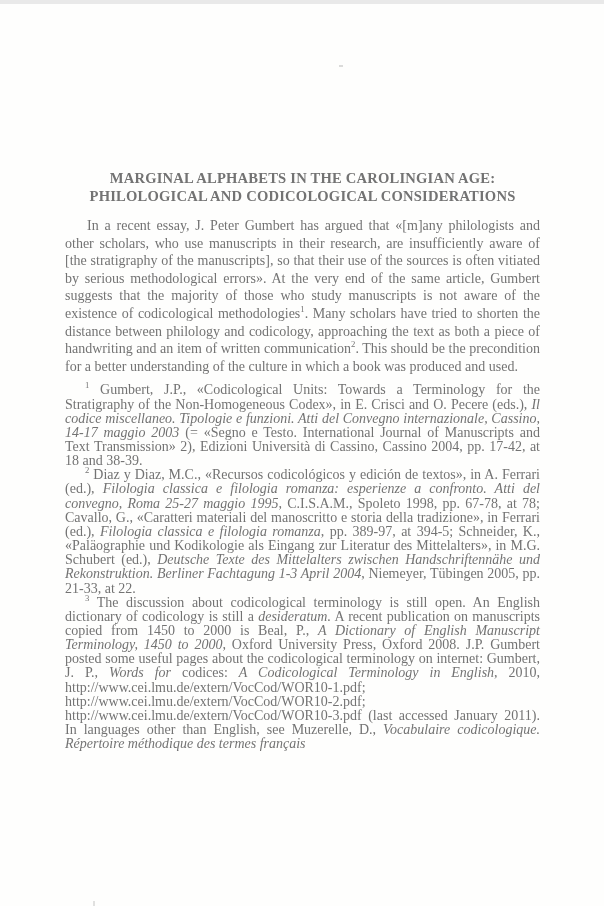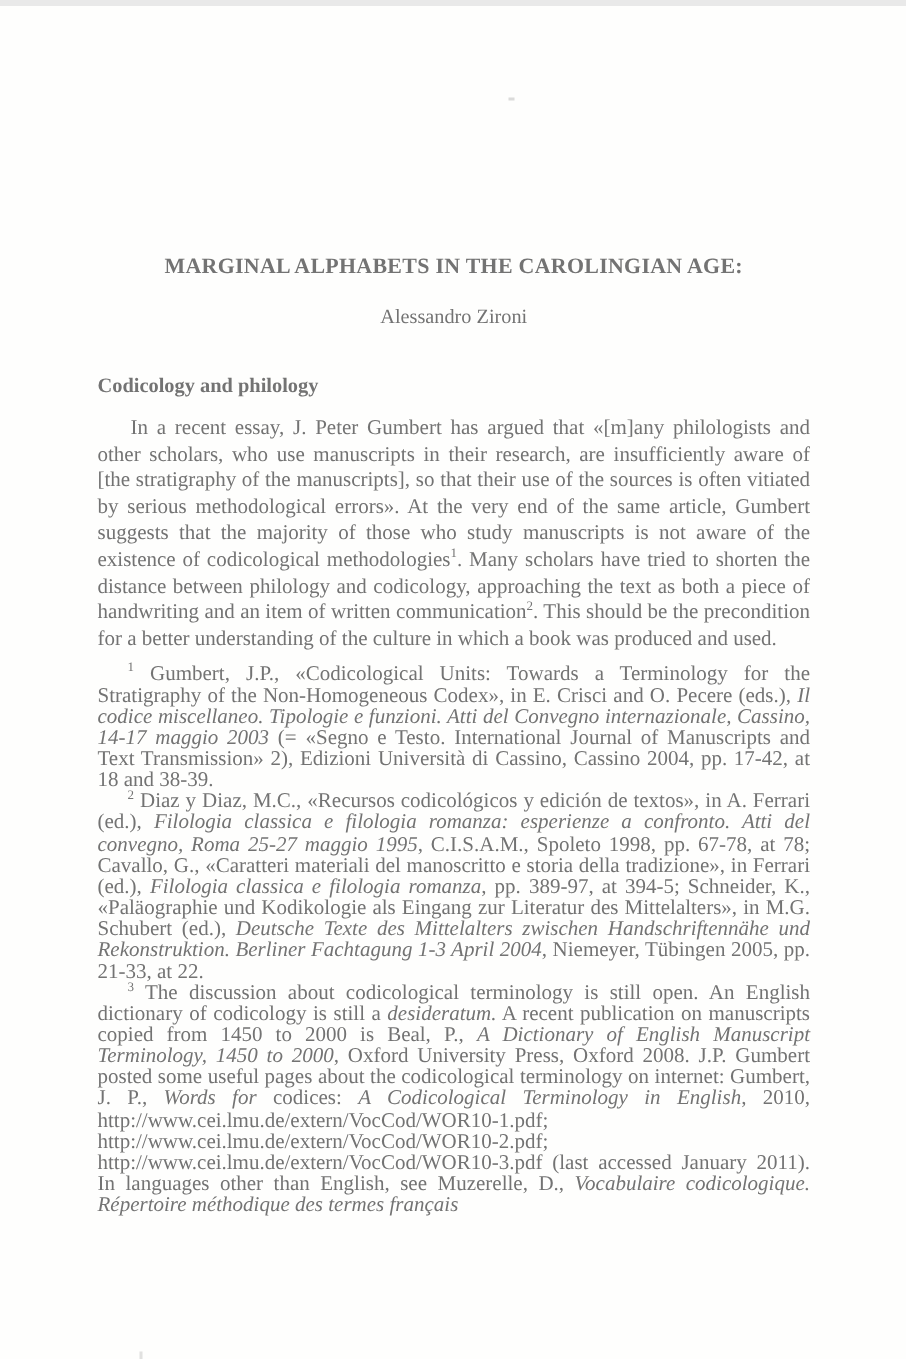--- a/index.html
+++ b/index.html
@@ -61,25 +61,24 @@
 <body>
 
 <div class="page">
   <div class="speck speck-top"></div>
   <div class="speck speck-bottom"></div>
 
   <div class="content">
 
     <h1 class="title">
       <span>MARGINAL ALPHABETS IN THE CAROLINGIAN AGE:</span><br>
+      <span>PHILOLOGICAL AND CODICOLOGICAL CONSIDERATIONS</span>
     </h1>
 
-    <div class="author">Alessandro Zironi</div>
 
-    <h2 class="section-heading">Codicology and philology</h2>
 
     <div class="body-block">
       <p class="body-para"><span>In a recent essay, J. Peter Gumbert has argued that «[m]any philologists and other scholars, who use manuscripts in their research, are insufficiently aware of [the stratigraphy of the manuscripts], so that their use of the sources is often vitiated by serious methodological errors». At the very end of the same article, Gumbert suggests that the majority of those who study manuscripts is not aware of the existence of codicological methodologies</span><sup>1</sup><span>. Many scholars have tried to shorten the distance between philology and codicology, approaching the text as both a piece of handwriting and an item of written communication</span><sup>2</sup><span>. This should be the precondition for a better understanding of the culture in which a book was produced and used.</span></p>
     </div>
 
     <div class="footnotes">
       <p class="footnote"><sup>1</sup><span> Gumbert, J.P., «Codicological Units: Towards a Terminology for the Stratigraphy of the Non-Homogeneous Codex», in E. Crisci and O. Pecere (eds.), </span><span class="it">Il codice miscellaneo. Tipologie e funzioni. Atti del Convegno internazionale, Cassino, 14-17 maggio 2003</span><span> (= «Segno e Testo. International Journal of Manuscripts and Text Transmission» 2), Edizioni Università di Cassino, Cassino 2004, pp. 17-42, at 18 and 38-39.</span></p>
       <p class="footnote"><sup>2</sup><span> Diaz y Diaz, M.C., «Recursos codicológicos y edición de textos», in A. Ferrari (ed.), </span><span class="it">Filologia classica e filologia romanza: esperienze a confronto. Atti del convegno, Roma 25-27 maggio 1995</span><span>, C.I.S.A.M., Spoleto 1998, pp. 67-78, at 78; Cavallo, G., «Caratteri materiali del manoscritto e storia della tradizione», in Ferrari (ed.), </span><span class="it">Filologia classica e filologia romanza</span><span>, pp. 389-97, at 394-5; Schneider, K., «Paläographie und Kodikologie als Eingang zur Literatur des Mittelalters», in M.G. Schubert (ed.), </span><span class="it">Deutsche Texte des Mittelalters zwischen Handschriftennähe und Rekonstruktion. Berliner Fachtagung 1-3 April 2004</span><span>, Niemeyer, Tübingen 2005, pp. 21-33, at 22.</span></p>
       <p class="footnote"><sup>3</sup><span> The discussion about codicological terminology is still open. An English dictionary of codicology is still a </span><span class="it">desideratum.</span><span> A recent publication on manuscripts copied from 1450 to 2000 is Beal, P., </span><span class="it">A Dictionary of English Manuscript Terminology, 1450 to 2000</span><span>, Oxford University Press, Oxford 2008. J.P. Gumbert posted some useful pages about the codicological terminology on internet: Gumbert, J. P., </span><span class="it">Words for</span><span> codices: </span><span class="it">A Codicological Terminology in English</span><span>, 2010, http://www.cei.lmu.de/extern/VocCod/WOR10-1.pdf; http://www.cei.lmu.de/extern/VocCod/WOR10-2.pdf; http://www.cei.lmu.de/extern/VocCod/WOR10-3.pdf (last accessed January 2011). In languages other than English, see Muzerelle, D., </span><span class="it">Vocabulaire codicologique. Répertoire méthodique des termes français</span></p>
     </div>

